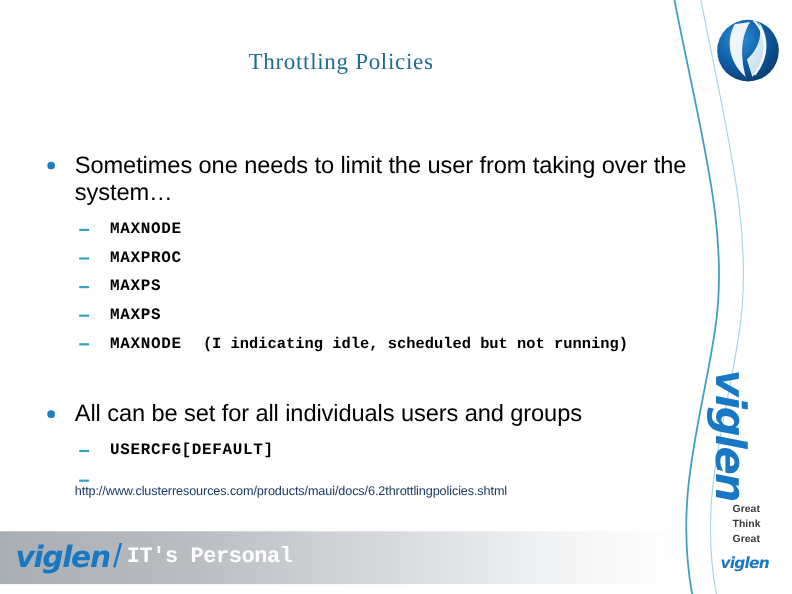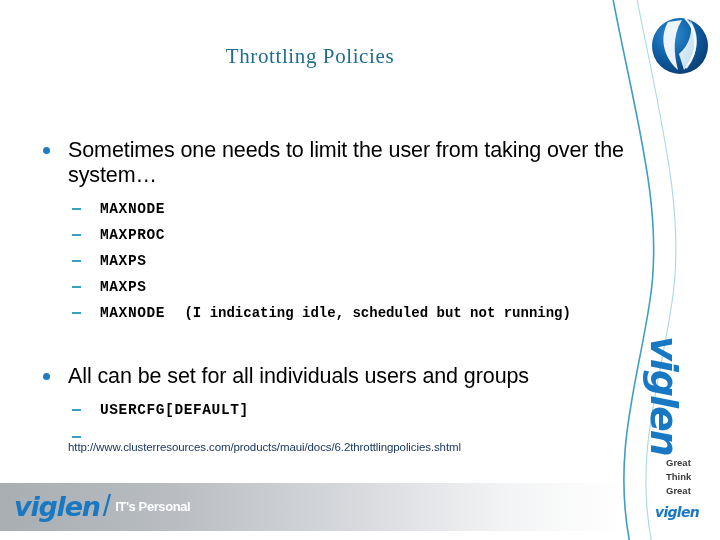--- a/index.html
+++ b/index.html
@@ -148,23 +148,23 @@
     color: #1878c4;
     letter-spacing: -1.2px;
   }
   #footer-logo .slash {
     font-size: 30px;
     color: #1878c4;
     margin: 0 4px 0 3px;
     font-weight: 300;
   }
   #footer-logo .tag {
-    font-family: Liberation Sans, sans-serif;
-    font-weight: bold;
-    font-size: 13px;
+    font-family: Liberation Mono, monospace;
+    font-weight: bold;
+    font-size: 20px;
     color: #ffffff;
     letter-spacing: -0.4px;
   }
 
   
   #side-logo {
     position: absolute;
     left: 648px;
     top: 336px;
     width: 40px;

